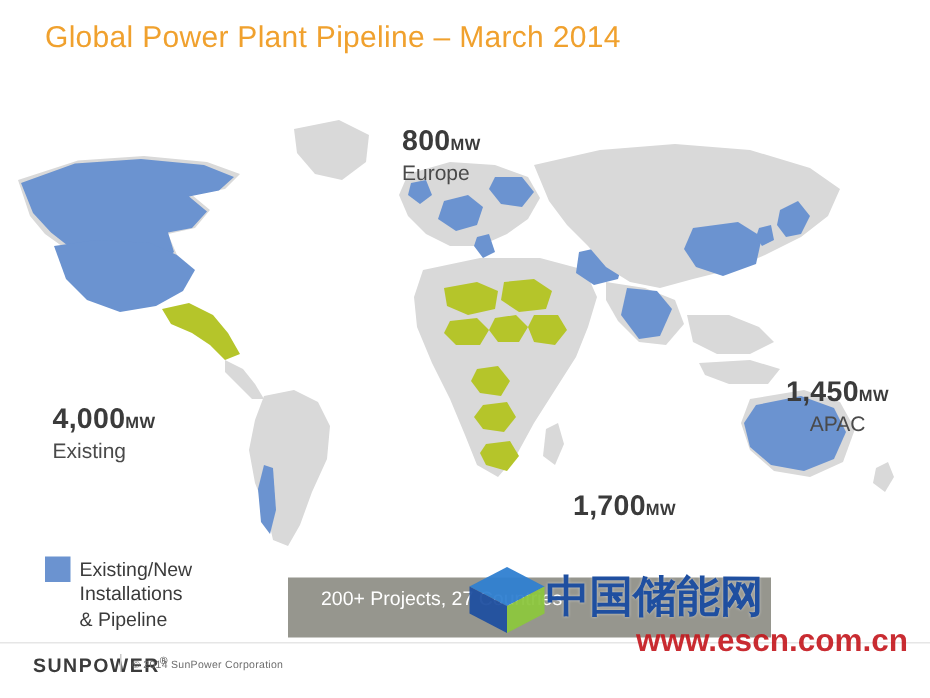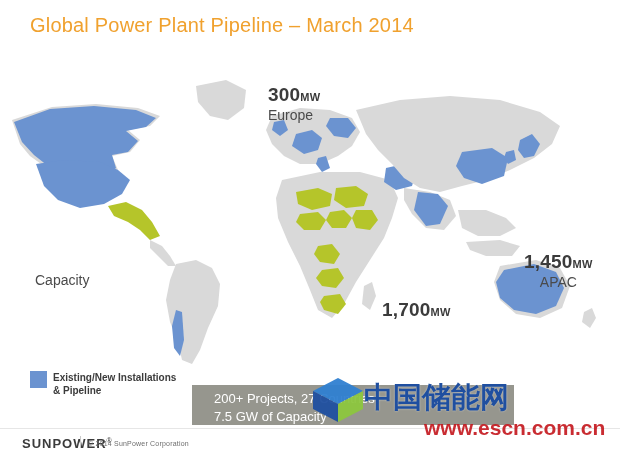--- a/index.html
+++ b/index.html
@@ -32,26 +32,26 @@
   }
   .callout .num .unit{
     font-size:11px;font-weight:bold;letter-spacing:0.3px;
   }
   .callout .region{
     font-size:14px;color:#4a4a4a;white-space:nowrap;line-height:1.2;margin-top:2px;
   }
   #c-europe{left:268px;top:85px;}
   #c-americas{left:35px;top:270px;}
   #c-apac{left:524px;top:252px;text-align:center;}
-  #c-mea{left:382px;top:300px;text-align:right;}
+  #c-mea{left:382px;top:328px;text-align:right;}
   
   #legend{position:absolute;left:30px;top:371px;width:150px;}
   .leg-row{display:flex;align-items:flex-start;margin-bottom:4px;}
   .leg-swatch{width:17px;height:17px;flex:0 0 17px;margin-right:6px;}
-  .leg-label{font-size:10px;color:#3b3b3b;line-height:1.25;padding-top:1px;font-weight:bold;}
+  .leg-label{font-size:13px;color:#3b3b3b;line-height:1.25;padding-top:1px;}
   
   #banner{
     position:absolute;left:192px;top:385px;width:322px;height:40px;
     background:rgba(120,120,110,0.78);
   }
   #banner .btext{
     position:absolute;left:22px;top:5px;
     color:#ffffff;font-size:13px;line-height:1.42;white-space:nowrap;
   }
   
@@ -143,27 +143,30 @@
 
         <path fill="#d9d9d9" d="M500,206 L536,200 L560,208 L570,226 L562,248 L540,258 L516,254 L500,240 L494,222 Z"></path>
         <path fill="#6b93d0" d="M504,210 L534,204 L556,212 L564,228 L556,246 L536,254 L514,250 L500,238 L496,222 Z"></path>
         <path fill="#d9d9d9" d="M584,252 L592,248 L596,258 L590,268 L582,262 Z"></path>
       </g>
     </svg>
   </div>
 
   <div class="callout" id="c-europe">
     <div class="num">
-      <span>300</span><span class="unit">MW</span>
+      <span>800</span><span class="unit">MW</span>
     </div>
     <div class="region">Europe</div>
   </div>
 
   <div class="callout" id="c-americas">
-    <div class="region">Capacity</div>
+    <div class="num">
+      <span>4,000</span><span class="unit">MW</span>
+    </div>
+    <div class="region">Existing</div>
   </div>
 
   <div class="callout" id="c-apac">
     <div class="num">
       <span>1,450</span><span class="unit">MW</span>
     </div>
     <div class="region">APAC</div>
   </div>
 
   <div class="callout" id="c-mea">
@@ -178,21 +181,20 @@
       <div class="leg-label">
         <div>Existing/New Installations</div>
         <div>&amp; Pipeline</div>
       </div>
     </div>
   </div>
 
   <div id="banner">
     <div class="btext">
       <div>200+ Projects, 27 Countries</div>
-      <div>7.5 GW of Capacity</div>
     </div>
   </div>
 
   <div id="footer"></div>
   <div id="logo">
     <span>SUNPOWER</span><span class="reg">®</span>
   </div>
   <div class="sep"></div>
   <div id="copyright">© 2014 SunPower Corporation</div>
 

